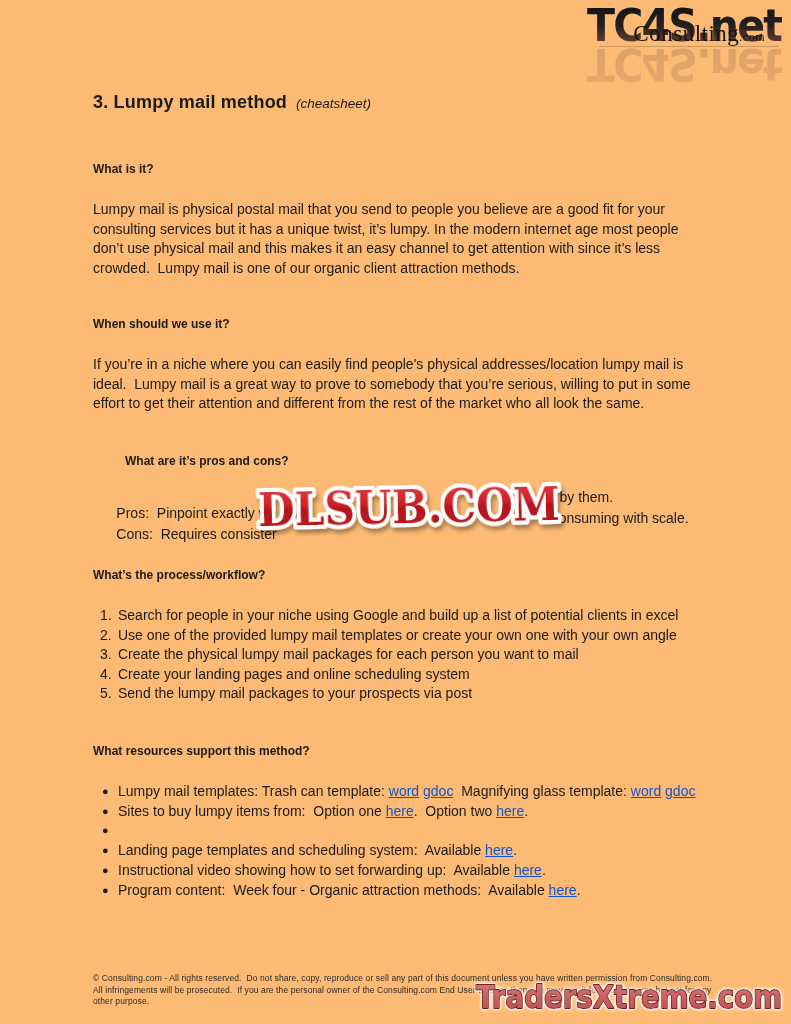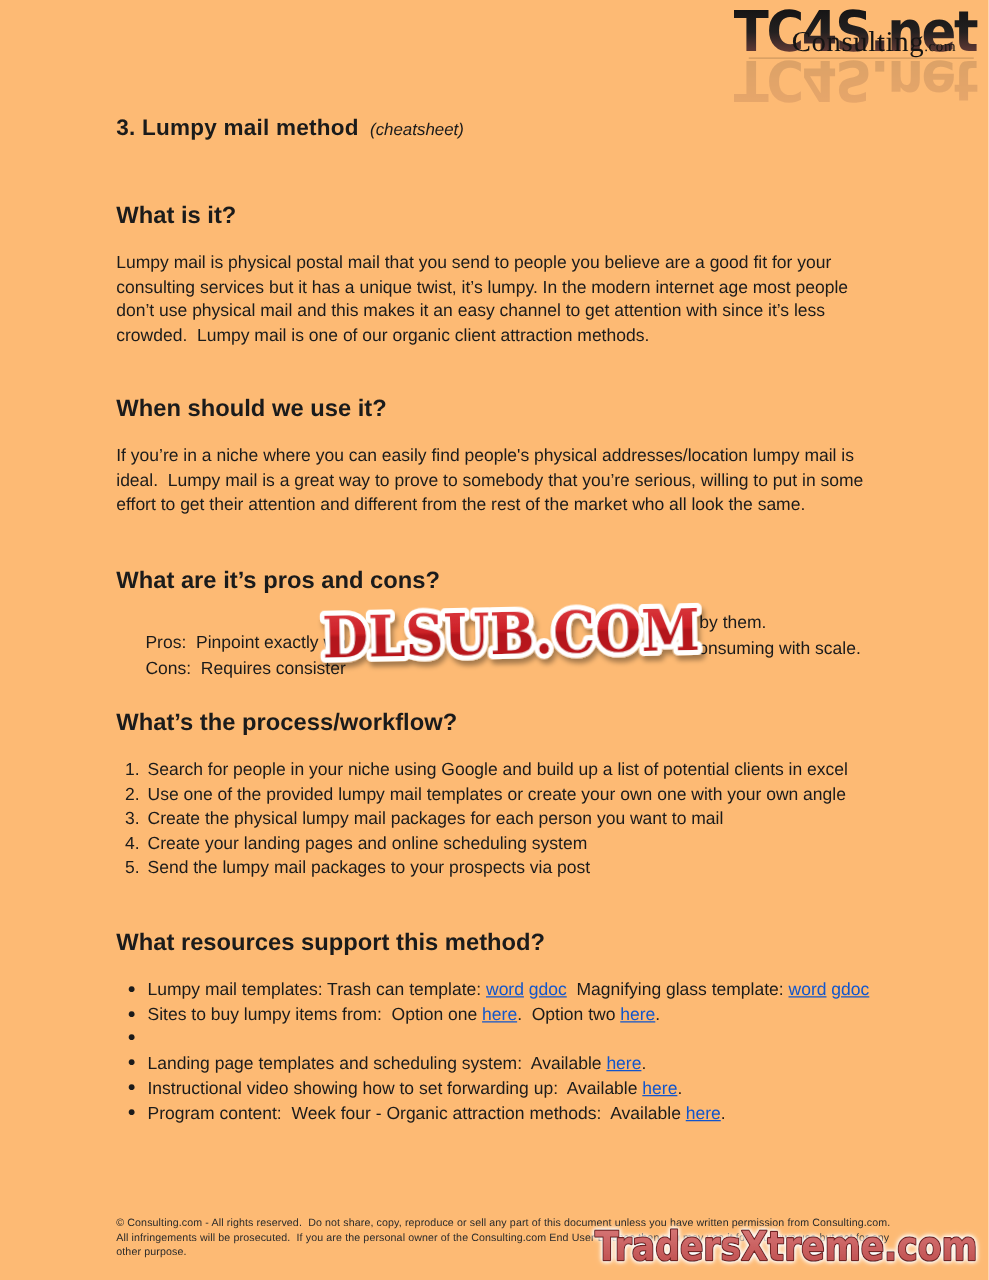--- a/index.html
+++ b/index.html
@@ -14,27 +14,27 @@
     position:absolute;top:21px;right:24px;z-index:3;
     font-family:"Liberation Serif","DejaVu Serif",serif;color:#141414;
     font-size:23px;letter-spacing:0.5px;white-space:nowrap;
   }
   .consulting-overlay .dotcom{font-size:12px;}
   .consulting-line{position:absolute;top:46px;right:10px;width:180px;height:1px;background:rgba(0,0,0,0.18);z-index:3;}
   
   .title{top:92px;left:93px;white-space:pre-wrap;}
   .title .t-main{font-size:18px;font-weight:bold;letter-spacing:0.2px;}
   .title .t-suffix{font-size:13.5px;margin-left:9px;font-style:italic;}
-  .h{font-size:19px;font-weight:bold;left:93px;white-space:pre-wrap;}
+  .h{font-size:12px;font-weight:bold;left:93px;white-space:pre-wrap;}
   .p{font-size:14px;line-height:19.6px;left:93px;white-space:pre-wrap;}
   #p-what{top:200px;width:606px;}
   #h-what{top:162px;}
   #h-when{top:317px;}
   #p-when{top:355px;width:612px;}
-  #h-pros{top:454px;}
+  #h-pros{top:454px;margin-left:32px;}
   .proscons{top:489px;left:93px;width:640px;font-size:14px;}
   .pc-line{position:relative;height:20.5px;white-space:pre-wrap;}
   .pc-right{position:absolute;left:447px;top:0;white-space:pre-wrap;}
   #h-process{top:568px;}
   .olist{top:606px;left:93px;width:640px;font-size:14px;line-height:19.6px;}
   .olist .row{display:flex;}
   .olist .num{width:25px;flex:0 0 25px;padding-left:7px;box-sizing:border-box;}
   #h-resources{top:744px;}
   .ulist{top:782px;left:93px;width:660px;font-size:14px;line-height:19.7px;}
   .ulist .row{display:flex;}

